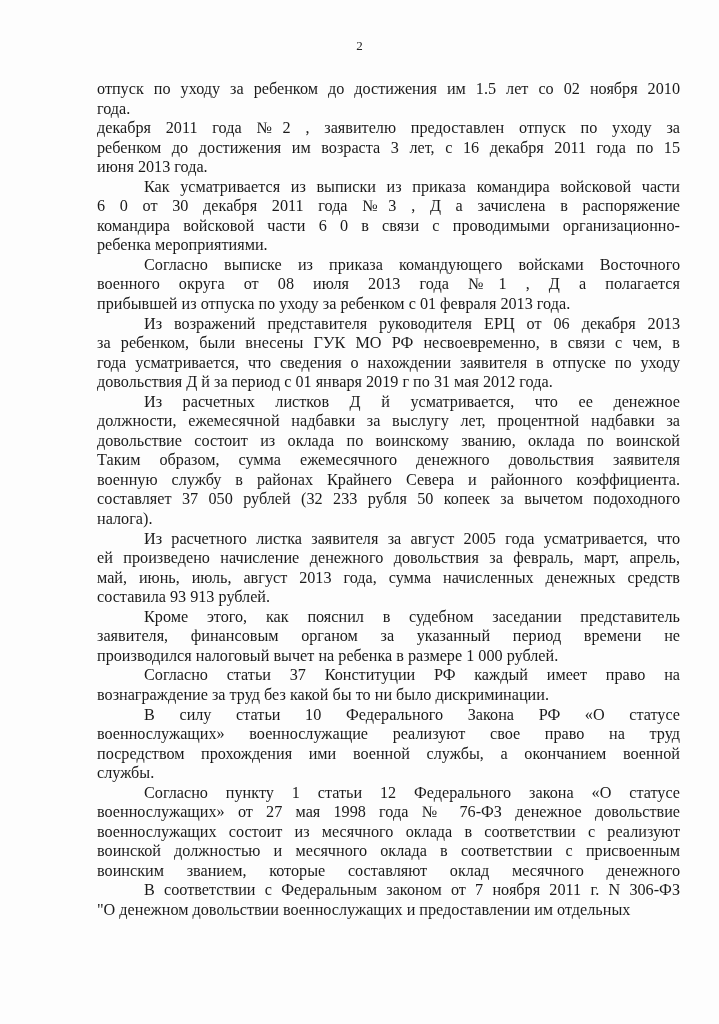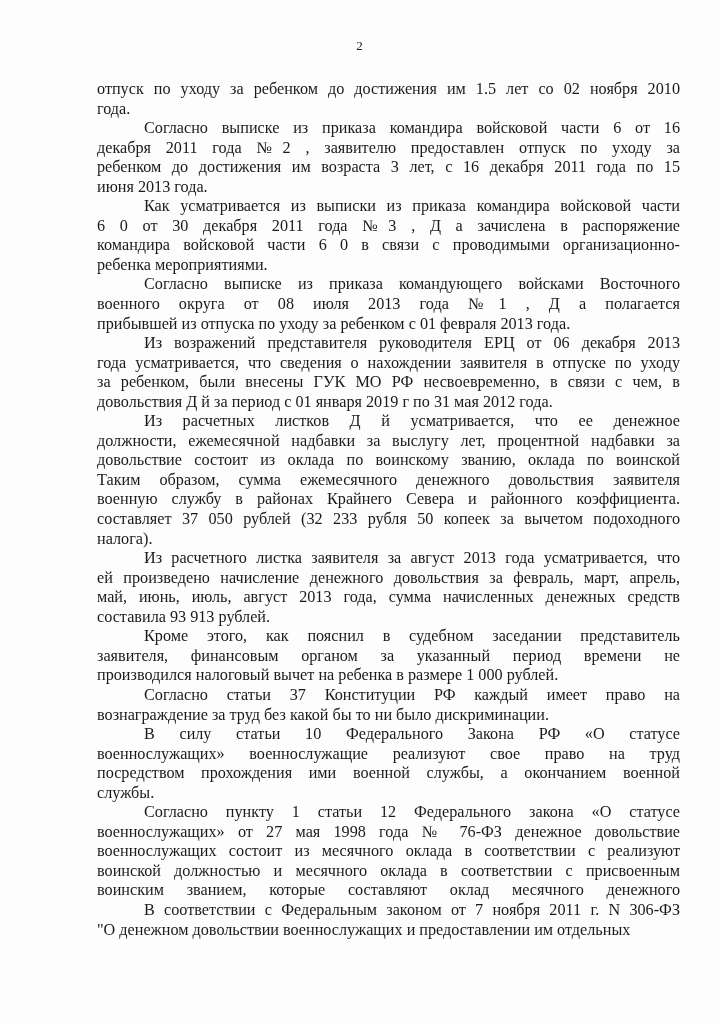--- a/index.html
+++ b/index.html
@@ -26,53 +26,52 @@
 <body>
 
 <div class="page">
   <div class="page-number">2</div>
   <div class="body-text" id="body-text">
       <div>
         <span class="line j">отпуск по уходу за ребенком до достижения им 1.5 лет со 02 ноября 2010</span>
         <span class="line">года.</span>
       </div>
       <div>
-        <span class="line j first">Согласно выписке из приказа командира войсковой части 6        от 16</span>
         <span class="line j">декабря 2011 года №2  , заявителю предоставлен отпуск по уходу за</span>
         <span class="line j">ребенком до достижения им возраста 3 лет, с 16 декабря 2011 года по 15</span>
         <span class="line">июня 2013 года.</span>
       </div>
       <div>
         <span class="line j first">Как усматривается из выписки из приказа командира войсковой части</span>
         <span class="line j">6     0 от 30 декабря 2011 года №3   , Д                    а зачислена в распоряжение</span>
         <span class="line j">командира войсковой части 6     0 в связи с проводимыми организационно-</span>
         <span class="line">ребенка мероприятиями.</span>
       </div>
       <div>
         <span class="line j first">Согласно выписке из приказа командующего войсками Восточного</span>
         <span class="line j">военного округа от 08 июля 2013 года №1   , Д                 а полагается</span>
         <span class="line">прибывшей из отпуска по уходу за ребенком с 01 февраля 2013 года.</span>
       </div>
       <div>
         <span class="line j first">Из возражений представителя руководителя ЕРЦ от 06 декабря 2013</span>
+        <span class="line j">за ребенком, были внесены ГУК МО РФ несвоевременно, в связи с чем, в</span>
         <span class="line j">года усматривается, что сведения о нахождении заявителя в отпуске по уходу</span>
-        <span class="line j">за ребенком, были внесены ГУК МО РФ несвоевременно, в связи с чем, в</span>
         <span class="line">довольствия Д                  й за период с 01 января 2019 г по 31 мая 2012 года.</span>
       </div>
       <div>
         <span class="line j first">Из расчетных листков Д                   й усматривается, что ее денежное</span>
         <span class="line j">должности, ежемесячной надбавки за выслугу лет, процентной надбавки за</span>
         <span class="line j">довольствие состоит из оклада по воинскому званию, оклада по воинской</span>
         <span class="line j">Таким образом, сумма ежемесячного денежного довольствия заявителя</span>
         <span class="line j">военную службу в районах Крайнего Севера и районного коэффициента.</span>
         <span class="line j">составляет 37 050 рублей (32 233 рубля 50 копеек за вычетом подоходного</span>
         <span class="line">налога).</span>
       </div>
       <div>
-        <span class="line j first">Из расчетного листка заявителя за август 2013 года усматривается, что</span>
+        <span class="line j first">Из расчетного листка заявителя за август 2005 года усматривается, что</span>
         <span class="line j">ей произведено начисление денежного довольствия за февраль, март, апрель,</span>
         <span class="line j">май, июнь, июль, август 2013 года, сумма начисленных денежных средств</span>
         <span class="line">составила 93 913 рублей.</span>
       </div>
       <div>
         <span class="line j first">Кроме этого, как пояснил в судебном заседании представитель</span>
         <span class="line j">заявителя, финансовым органом за указанный период времени не</span>
         <span class="line">производился налоговый вычет на ребенка в размере 1 000 рублей.</span>
       </div>
       <div>

